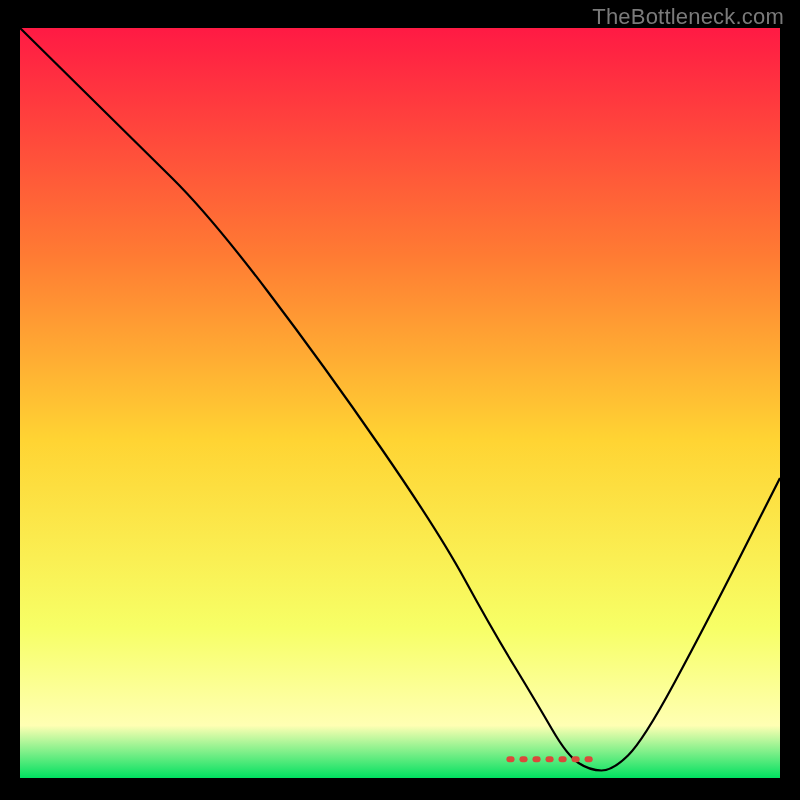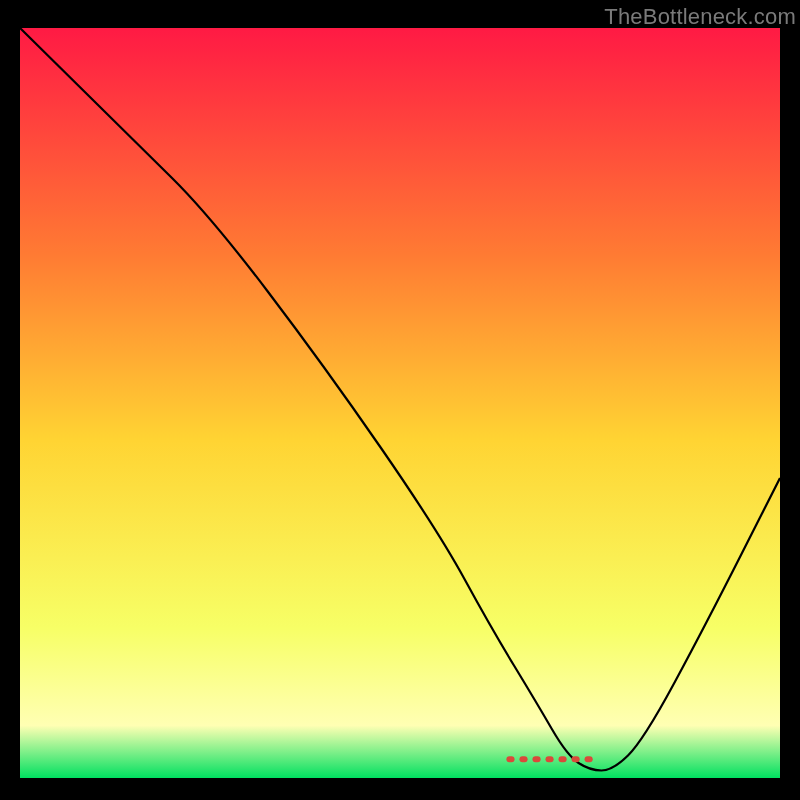--- a/index.html
+++ b/index.html
@@ -7,21 +7,21 @@
     padding: 0;
     background: #000;
     width: 800px;
     height: 800px;
     position: relative;
     font-family: Arial, sans-serif;
   }
   .watermark {
     position: absolute;
     top: 4px;
-    right: 4px;
+    right: 16px;
     font-size: 22px;
     color: #7a7a7a;
     font-weight: 500;
     letter-spacing: 0.2px;
   }
   .plot-area {
     position: absolute;
     left: 20px;
     top: 28px;
     width: 760px;

